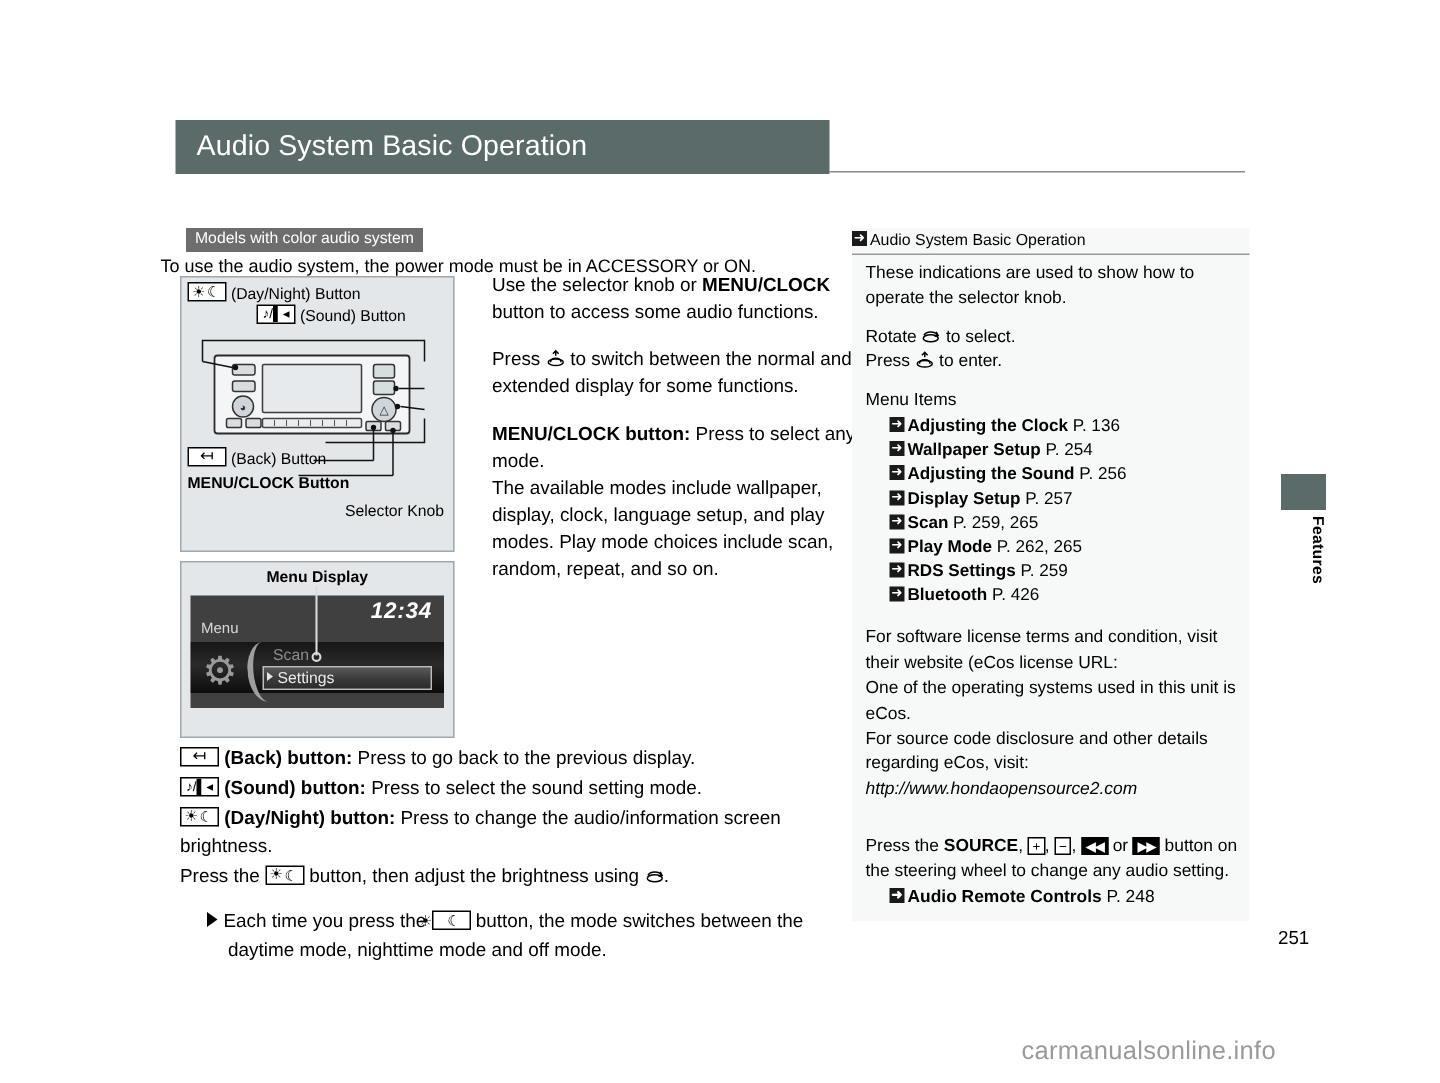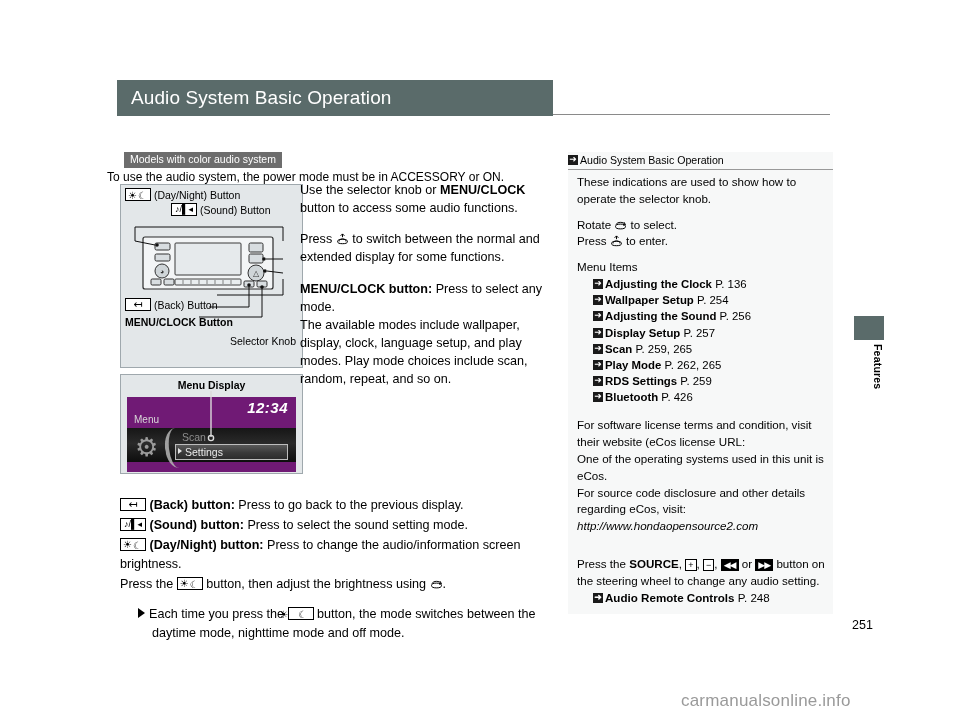--- a/index.html
+++ b/index.html
@@ -113,39 +113,39 @@
 
   
   #unit-drawing { position: absolute; left: 12px; top: 36px; width: 158px; height: 98px; }
 
   
   #figure-menu {
     position: absolute;
     left: 120px;
     top: 374px;
     width: 183px;
-    height: 100px;
+    height: 118px;
     background: #e3e7e9;
     border: 1px solid #9fa8ad;
     box-sizing: border-box;
   }
   #menu-caption {
     position: absolute;
     left: 0; right: 0; top: 4px;
     text-align: center;
     font-size: 10.5px;
     font-weight: bold;
   }
   #menu-screen {
     position: absolute;
     left: 6px;
     top: 22px;
     width: 169px;
     height: 75px;
-    background: #701a75;
+    background: #404040;
     overflow: hidden;
   }
   #menu-screen .clock {
     position: absolute;
     right: 8px; top: 2px;
     color: #ffffff;
     font-size: 15px;
     font-weight: bold;
     font-style: italic;
     letter-spacing: .5px;
@@ -199,21 +199,21 @@
     position: absolute; left: 2px; top: 3px;
     width: 0; height: 0;
     border-left: 4px solid #e5e5e5;
     border-top: 3.5px solid transparent;
     border-bottom: 3.5px solid transparent;
   }
 
   
   #center-col {
     position: absolute;
-    left: 300px;
+    left: 328px;
     top: 181px;
     width: 243px;
     font-size: 12.6px;
     line-height: 1.44;
   }
   #center-col p { margin: 0 0 13px 0; }
   #center-col p.tight { margin-bottom: 0; }
   #center-col b { font-weight: bold; }
 
   

